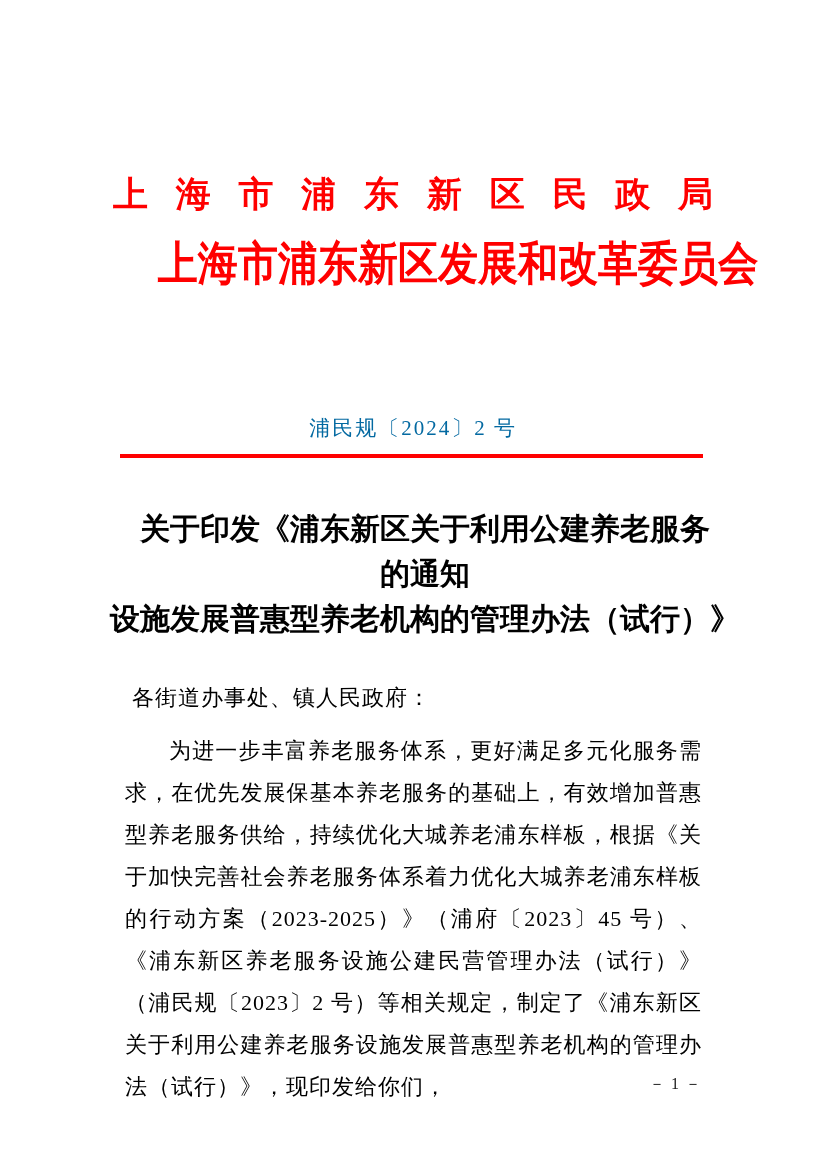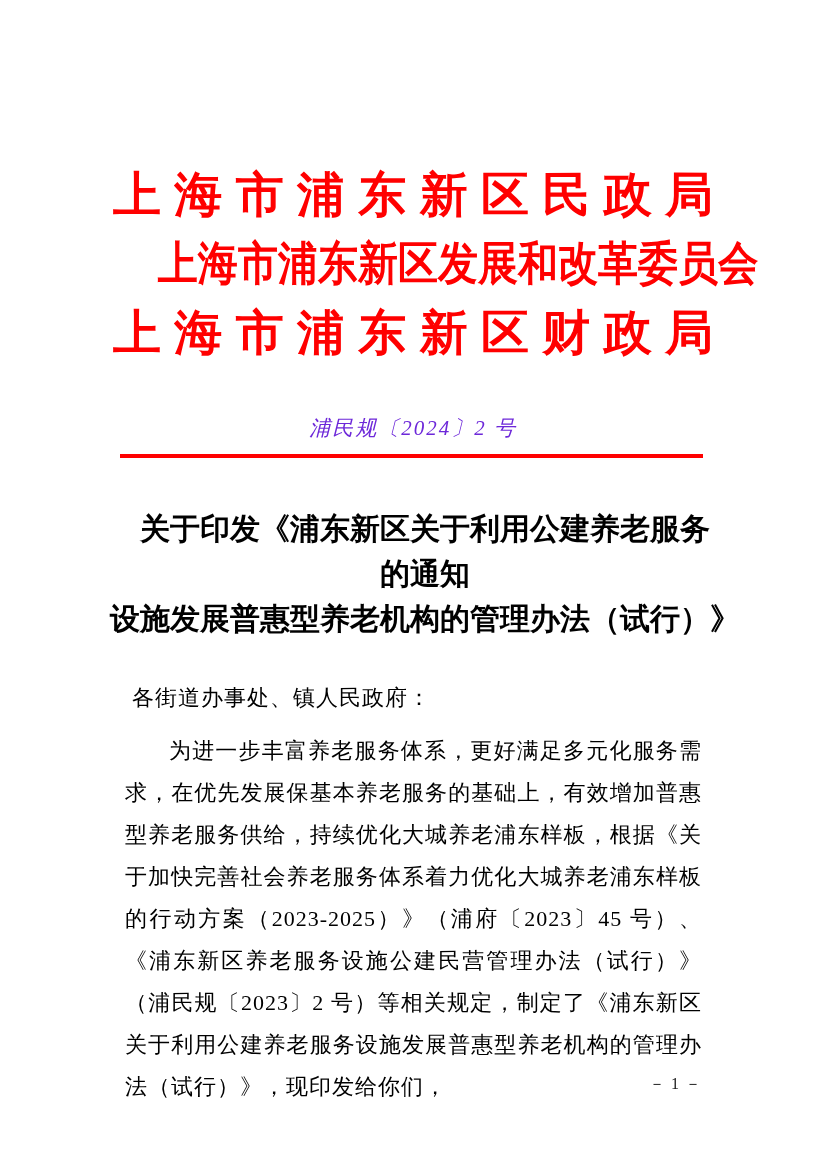--- a/index.html
+++ b/index.html
@@ -23,21 +23,21 @@
     top: 160px;
     left: 113px;
     width: 600px;
   }
   .agency {
     color: #ff0000;
     font-weight: bold;
     font-family: "Liberation Serif", "DejaVu Serif", serif;
   }
   .agency-justify {
-    font-size: 48px;
+    font-size: 35px;
     line-height: 70px;
     text-align: justify;
     text-align-last: justify;
   }
   .agency-mid-wrap {
     width: 600px;
     display: flex;
     overflow: visible;
   }
   .agency-mid {
@@ -50,22 +50,21 @@
 
   
   .doc-number {
     position: absolute;
     top: 414px;
     left: 0;
     width: 100%;
     text-align: center;
     font-size: 21px;
     letter-spacing: 2px;
-    color: #6d28d9;
-    font-style: italic;
+    color: #0369a1;
   }
 
   
   .red-rule {
     position: absolute;
     top: 454px;
     left: 120px;
     width: 583px;
     height: 4px;
     margin: 0;
@@ -125,21 +124,20 @@
 </head>
 <body>
 
 <div class="page">
 
   <header class="red-head">
     <div class="agency agency-justify">上海市浦东新区民政局</div>
     <div class="agency-mid-wrap">
       <div class="agency agency-mid">上海市浦东新区发展和改革委员会</div>
     </div>
-    <div class="agency agency-justify">上海市浦东新区财政局</div>
   </header>
 
   <div class="doc-number">浦民规〔2024〕2 号</div>
 
   <hr class="red-rule">
 
   <h1 class="doc-title">
     <span class="title-line">关于印发《浦东新区关于利用公建养老服务</span>
     <span class="title-line">的通知</span>
     <span class="title-line">设施发展普惠型养老机构的管理办法（试行）》</span>

